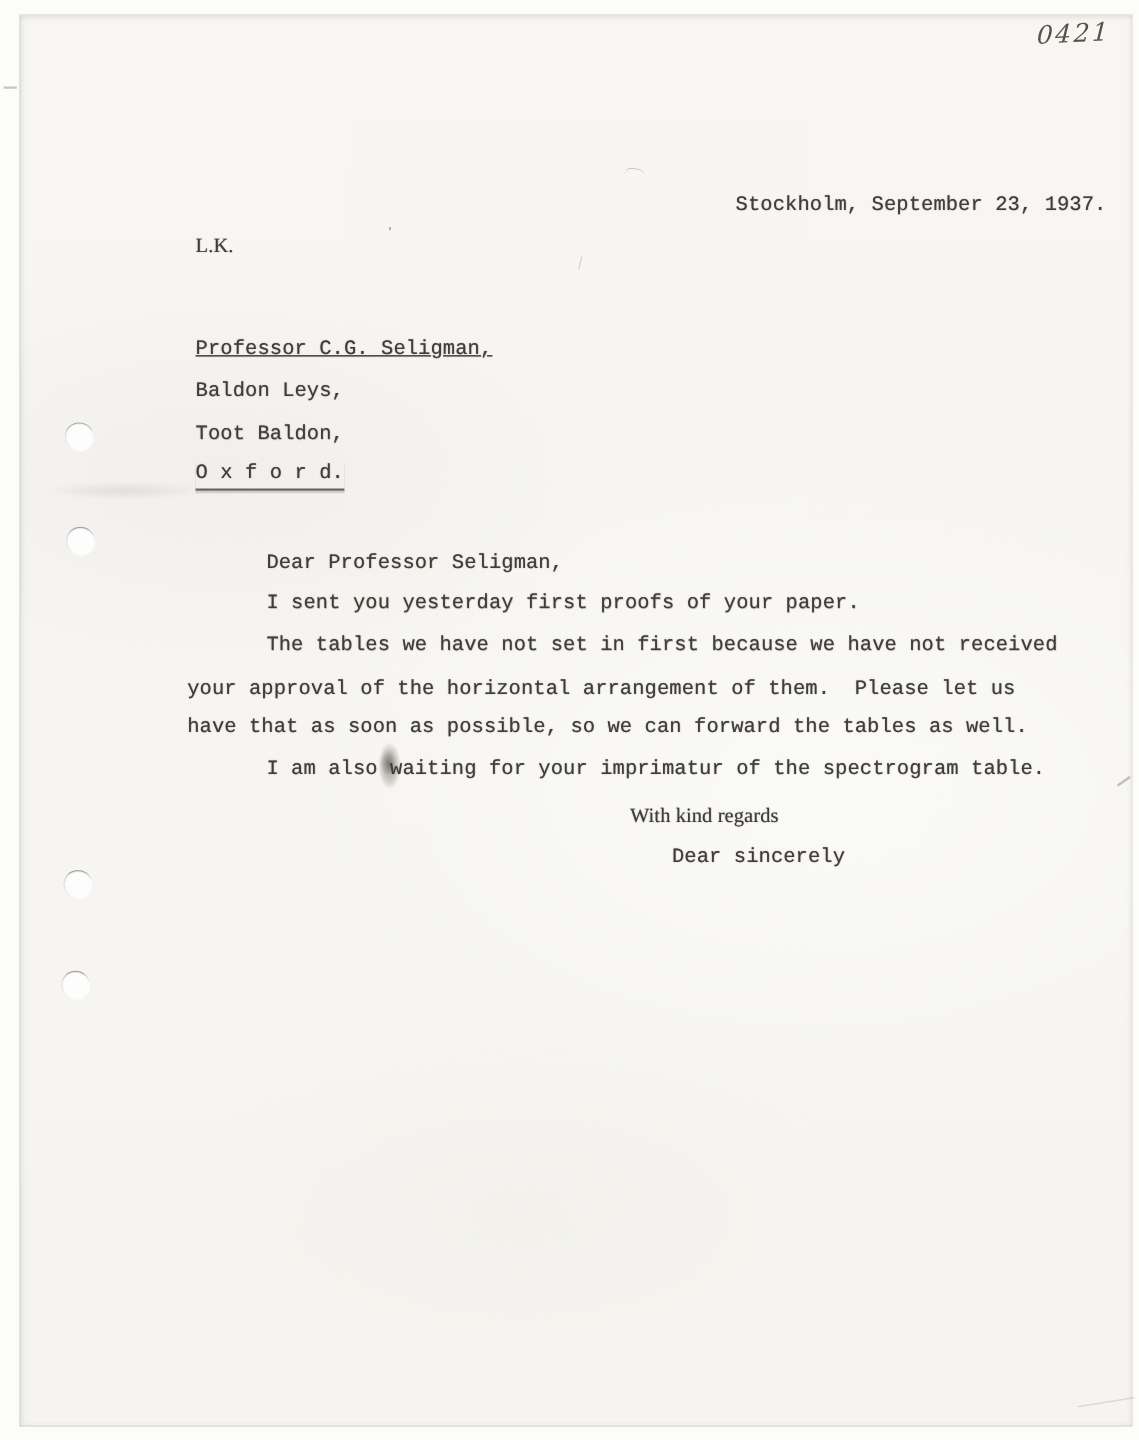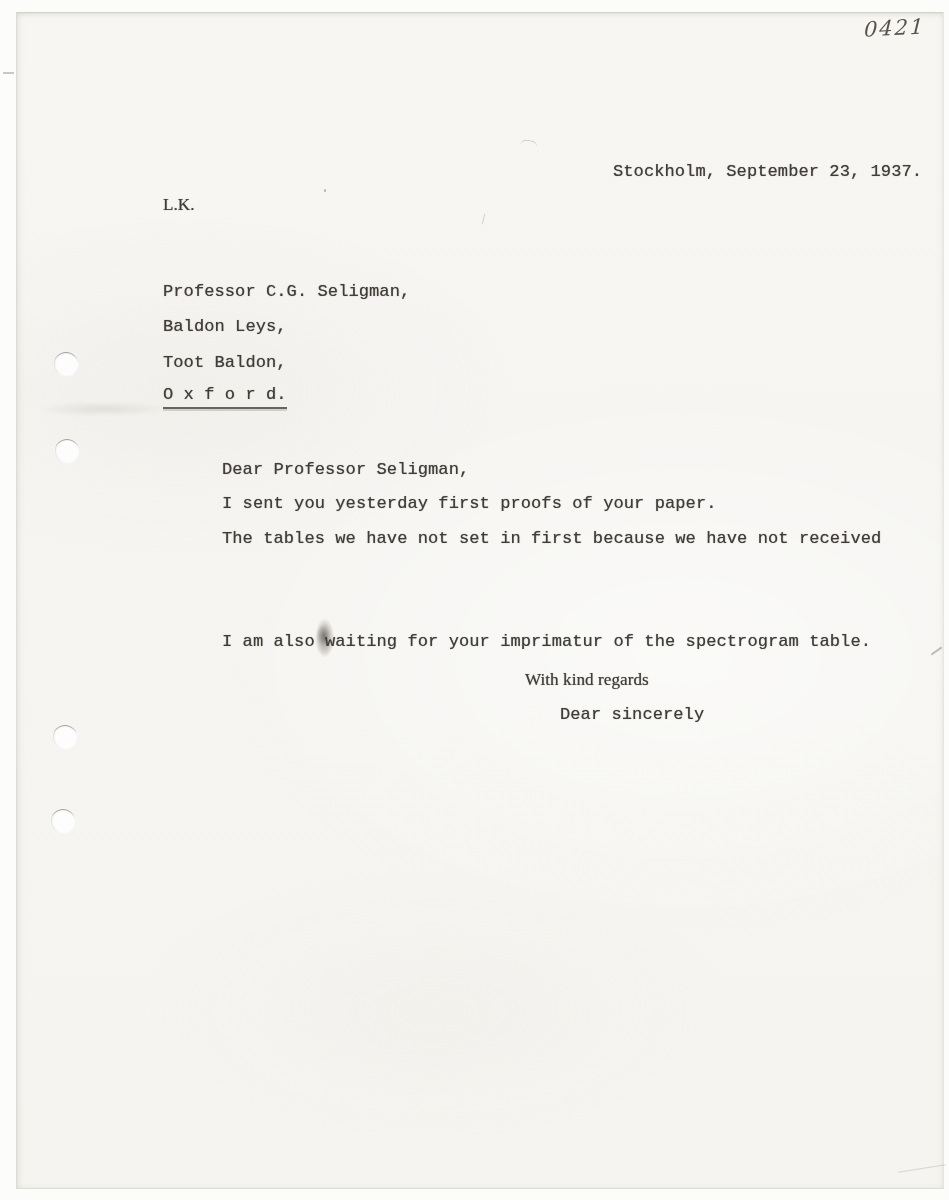--- a/index.html
+++ b/index.html
@@ -32,21 +32,21 @@
   .line {
     position:absolute;
     font-family:"Liberation Mono","DejaVu Sans Mono",monospace;
     font-size:17px; line-height:21px;
     color:#403d39; white-space:pre; letter-spacing:0.1px;
     text-shadow: 0 0 1px rgba(62,59,55,0.55), 0.4px 0.4px 0 rgba(62,59,55,0.22);
   }
 
   .dateline   { left:598px; top:161px;margin-left:15px; }
   .initials   { left:163px; top:194px;font-family:Liberation Serif, serif; }
-  .addr1      { left:163px; top:281px; }
+  .addr1      { left:163px; top:281px;text-decoration:underline; }
   .addr2      { left:163px; top:316px; }
   .addr3      { left:163px; top:352px; }
   .addr4      { left:163px; top:384px; }
   .underlined { display:inline-block; border-bottom:2px solid rgba(64,61,57,0.78); padding-bottom:2px; box-shadow:0 2px 0 rgba(64,61,57,0.18); }
   .salutation { left:222px; top:459px; }
   .body1      { left:222px; top:493px; }
   .body2      { left:222px; top:528px; }
   .body3      { left:156px; top:564px; }
   .body4      { left:156px; top:596px; }
   .body5      { left:222px; top:631px; }
@@ -121,20 +121,22 @@
     <div class="line initials">L.K.</div>
 
     <div class="line addr1">Professor C.G. Seligman,</div>
     <div class="line addr2">Baldon Leys,</div>
     <div class="line addr3">Toot Baldon,</div>
     <div class="line addr4"><span class="underlined">O x f o r d.</span></div>
 
     <div class="line salutation">Dear Professor Seligman,</div>
     <div class="line body1">I sent you yesterday first proofs of your paper.</div>
     <div class="line body2">The tables we have not set in first because we have not received</div>
+    <div class="line body3">your approval of the horizontal arrangement of them.  Please let us</div>
+    <div class="line body4">have that as soon as possible, so we can forward the tables as well.</div>
     <div class="line body5">I am also waiting for your imprimatur of the spectrogram table.</div>
     <div class="line closing">With kind regards</div>
     <div class="line signoff">Dear sincerely</div>
   </div>
 
   <div class="blot"></div>
 
 </div>
 
 </body></html>

